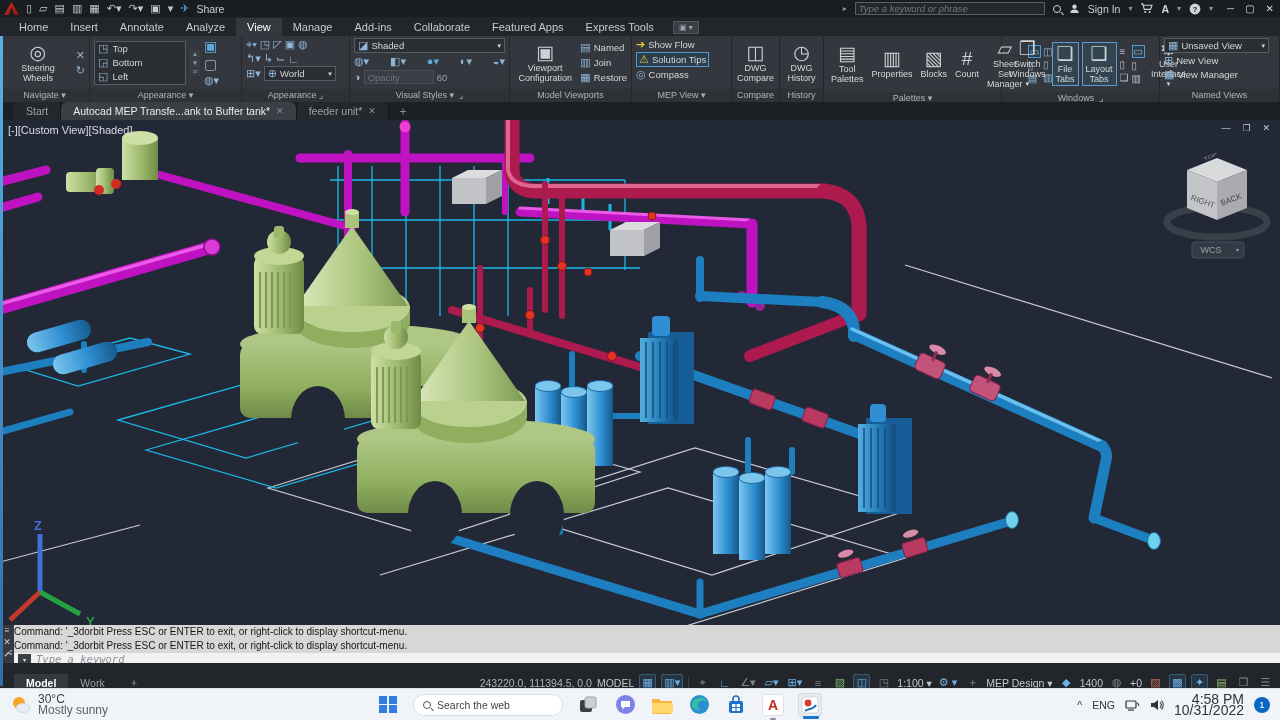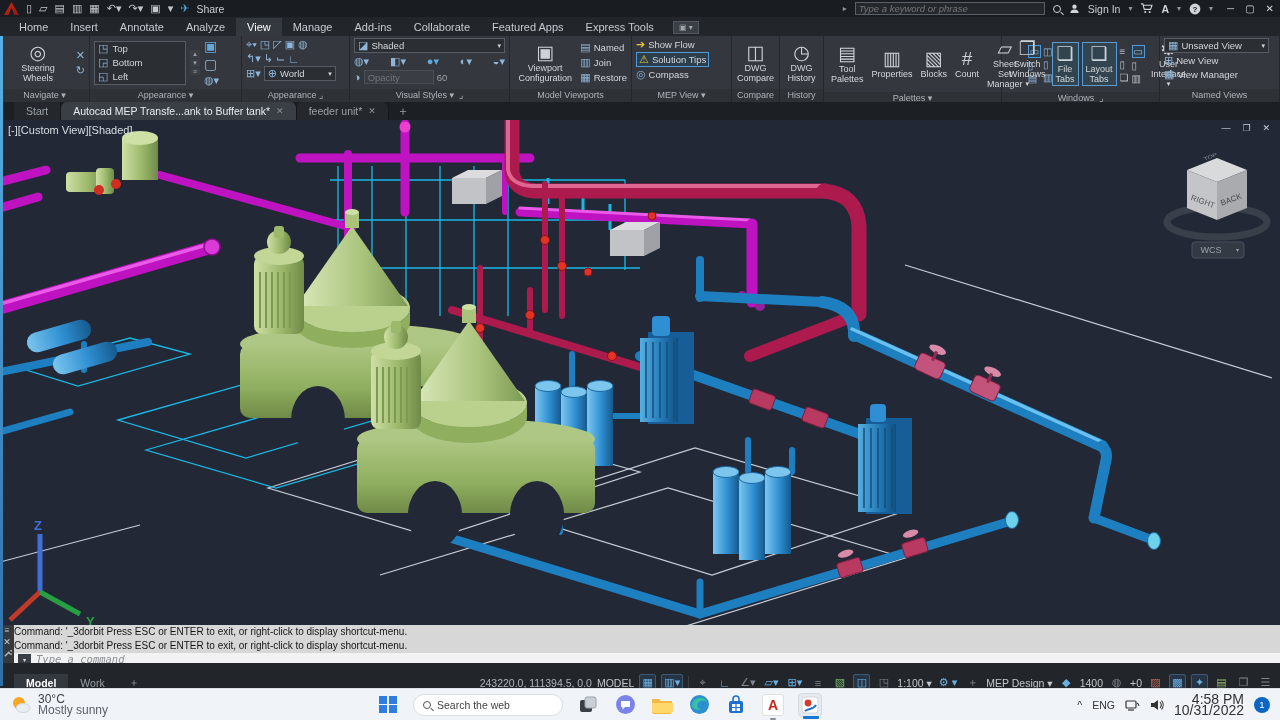--- a/index.html
+++ b/index.html
@@ -685,21 +685,21 @@
     <span style="font-size:9px">✕</span>
     <svg width="9" height="9" viewBox="0 0 10 10">
         <path d="M2,8 L7,3 M7,3 a2,2 0 1 0 1,-1" stroke="#b9bec5" stroke-width="1.4" fill="none"></path>
       </svg>
   </div>
   <div class="cmdbody">
     <div class="cmdhist">Command: '_3dorbit Press ESC or ENTER to exit, or right-click to display shortcut-menu.</div>
     <div class="cmdhist">Command: '_3dorbit Press ESC or ENTER to exit, or right-click to display shortcut-menu.</div>
     <div class="cmdinput">
       <span class="cmdico">▾</span>
-      <span class="cmdprompt">Type a command</span>
+      <span class="cmdprompt">Type a keyword</span>
     </div>
   </div>
 </div>
 
 <div class="abs statusbar">
   <span class="ltab active" style="margin-left:14px">Model</span>
   <span class="ltab">Work</span>
   <span class="ltab">＋</span>
   <div class="sbright">
     <span class="sbtxt" style="color:#aeb4bb">243220.0, 111394.5, 0.0</span>

